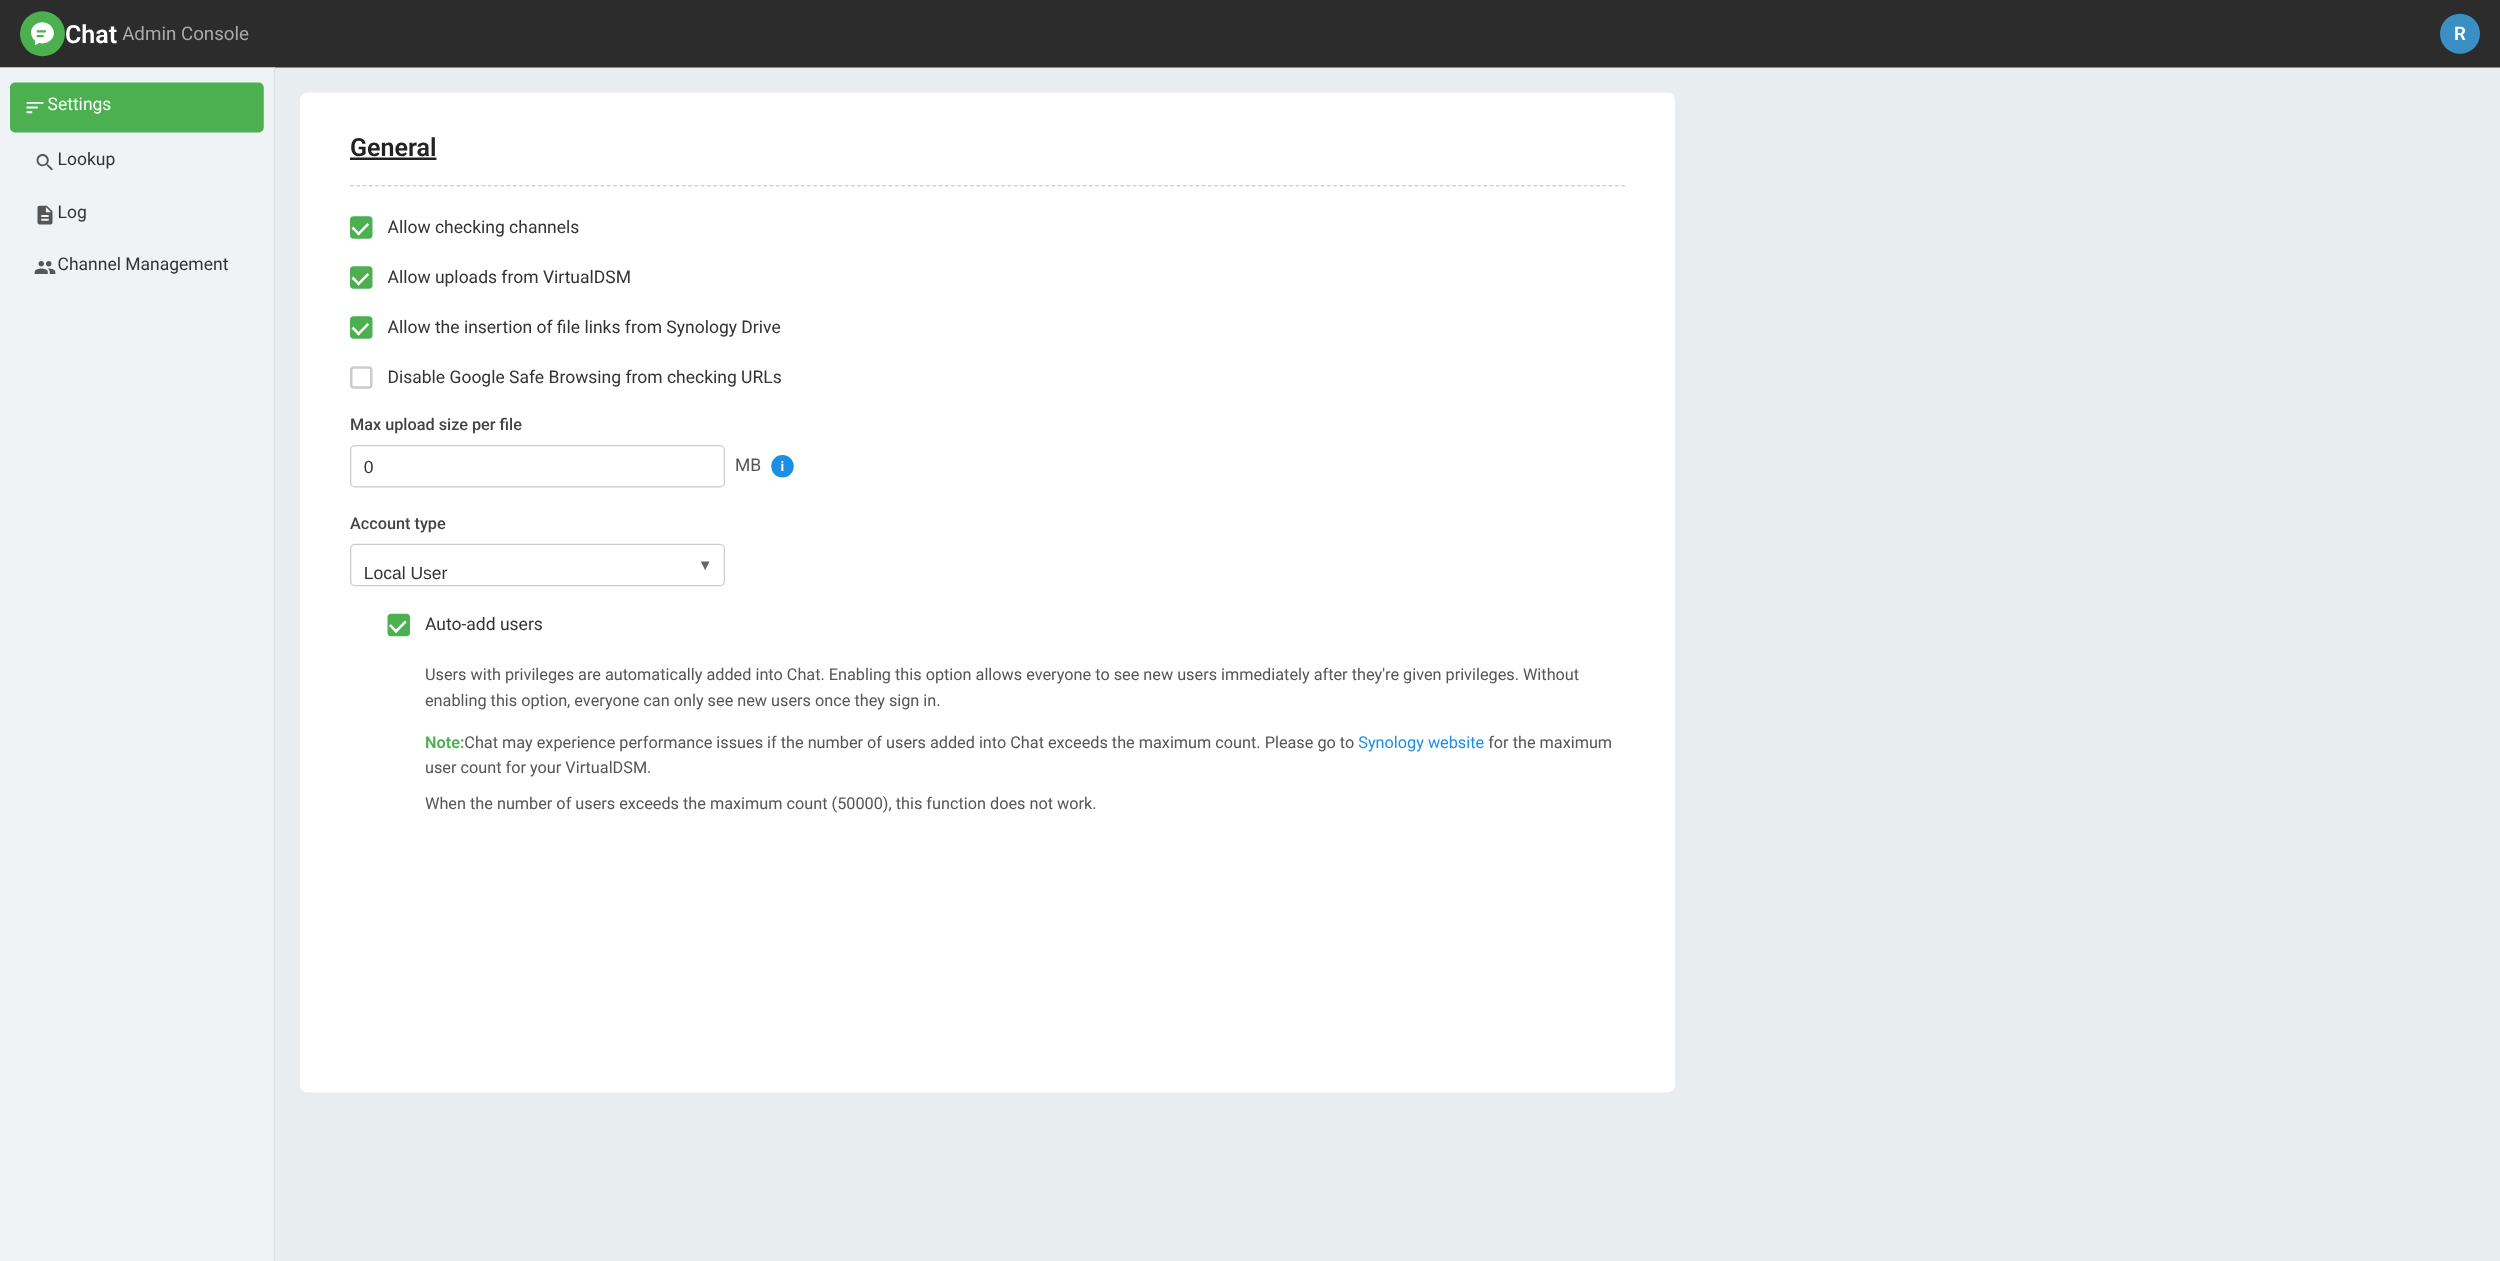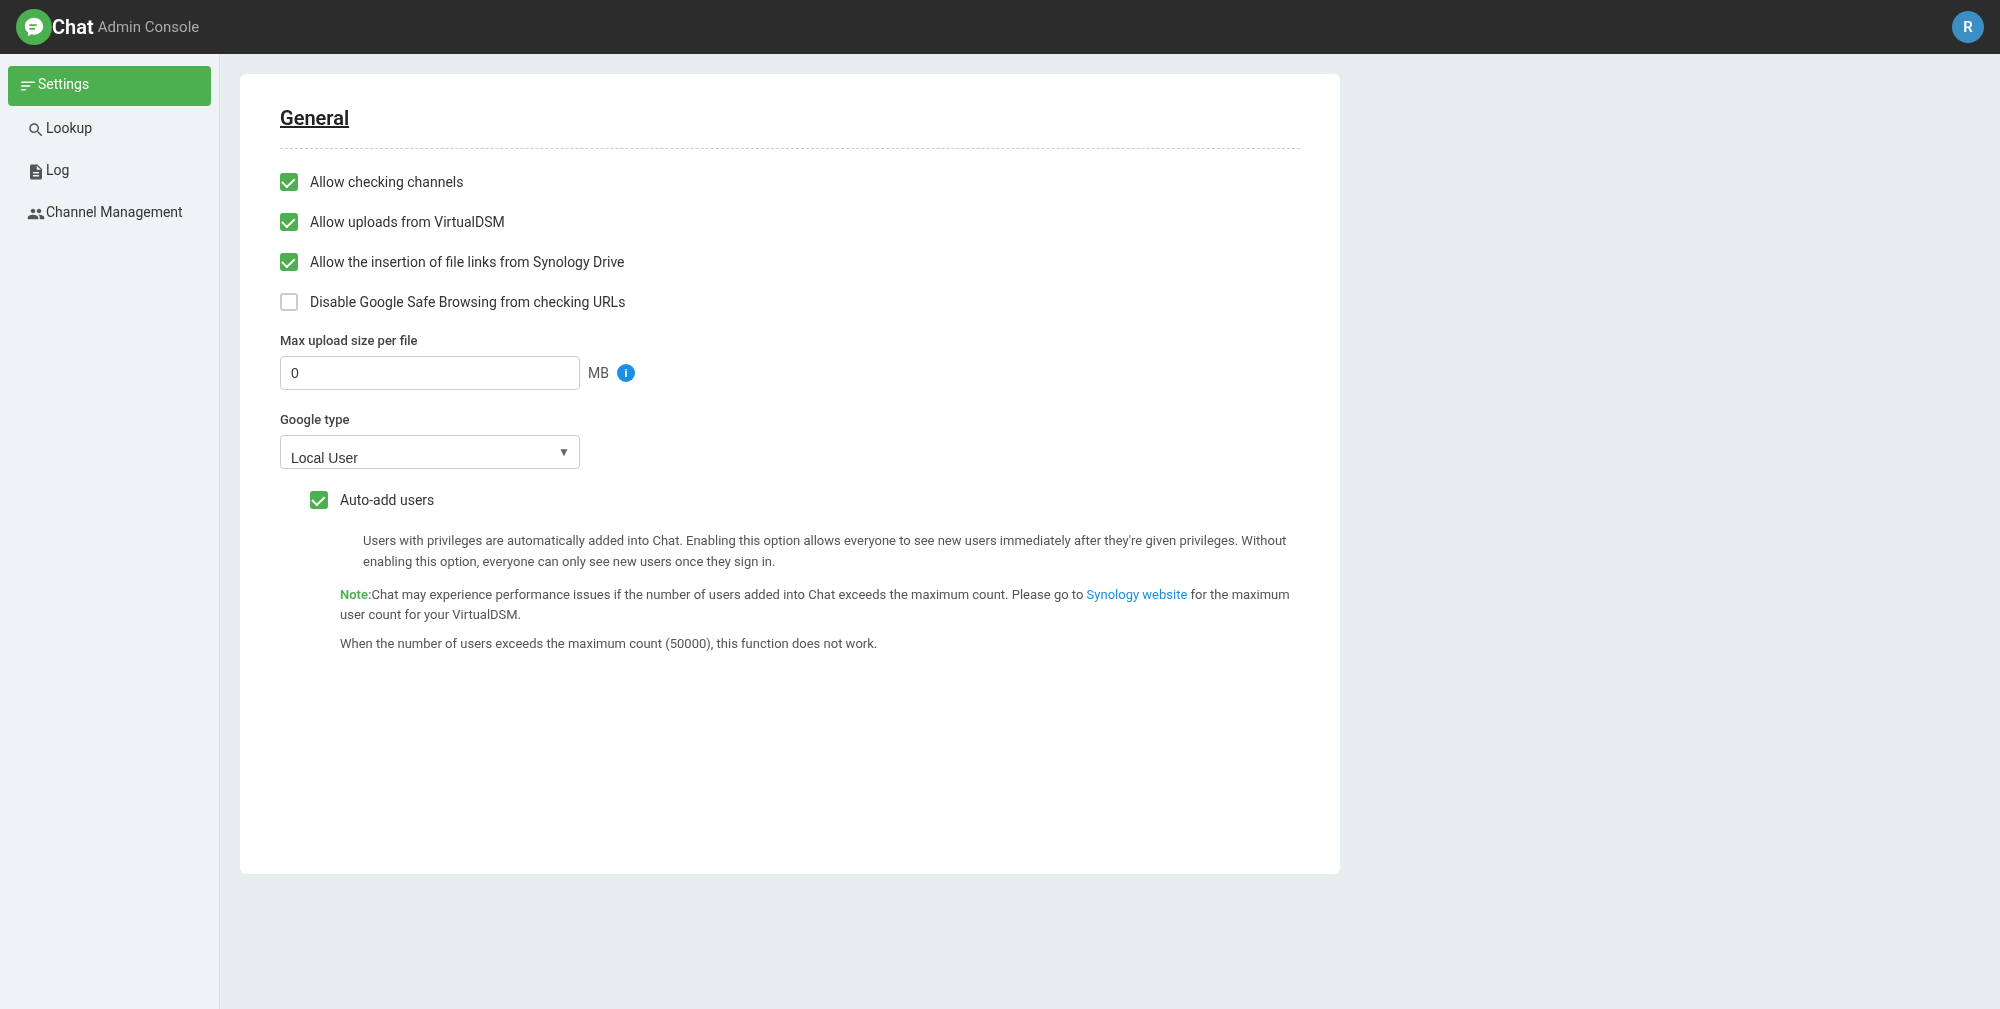--- a/index.html
+++ b/index.html
@@ -230,21 +230,21 @@
 
     
     .nested-section {
       margin-left: 30px;
       margin-top: 16px;
     }
     .description-text {
       font-size: 13px;
       color: #555;
       line-height: 1.6;
-      margin-left: 83px;
+      margin-left: 60px;
       margin-bottom: 12px;
     }
     .note-text {
       font-size: 13px;
       color: #555;
       line-height: 1.6;
       margin-left: 60px;
       margin-bottom: 8px;
     }
     .note-label {
@@ -343,21 +343,21 @@
       <div class="field-group">
         <div class="field-label">Max upload size per file</div>
         <div class="field-row">
           <input type="text" class="text-input" value="0" style="">
           <span class="unit-label">MB</span>
           <div class="info-icon">i</div>
         </div>
       </div>
 
       <div class="field-group">
-        <div class="field-label">Google type</div>
+        <div class="field-label">Account type</div>
         <div class="select-wrapper">
           <select class="select-input">
             <option>Local User</option>
             <option>LDAP User</option>
             <option>Domain User</option>
           </select>
           <span class="select-arrow">▼</span>
         </div>
       </div>
 

